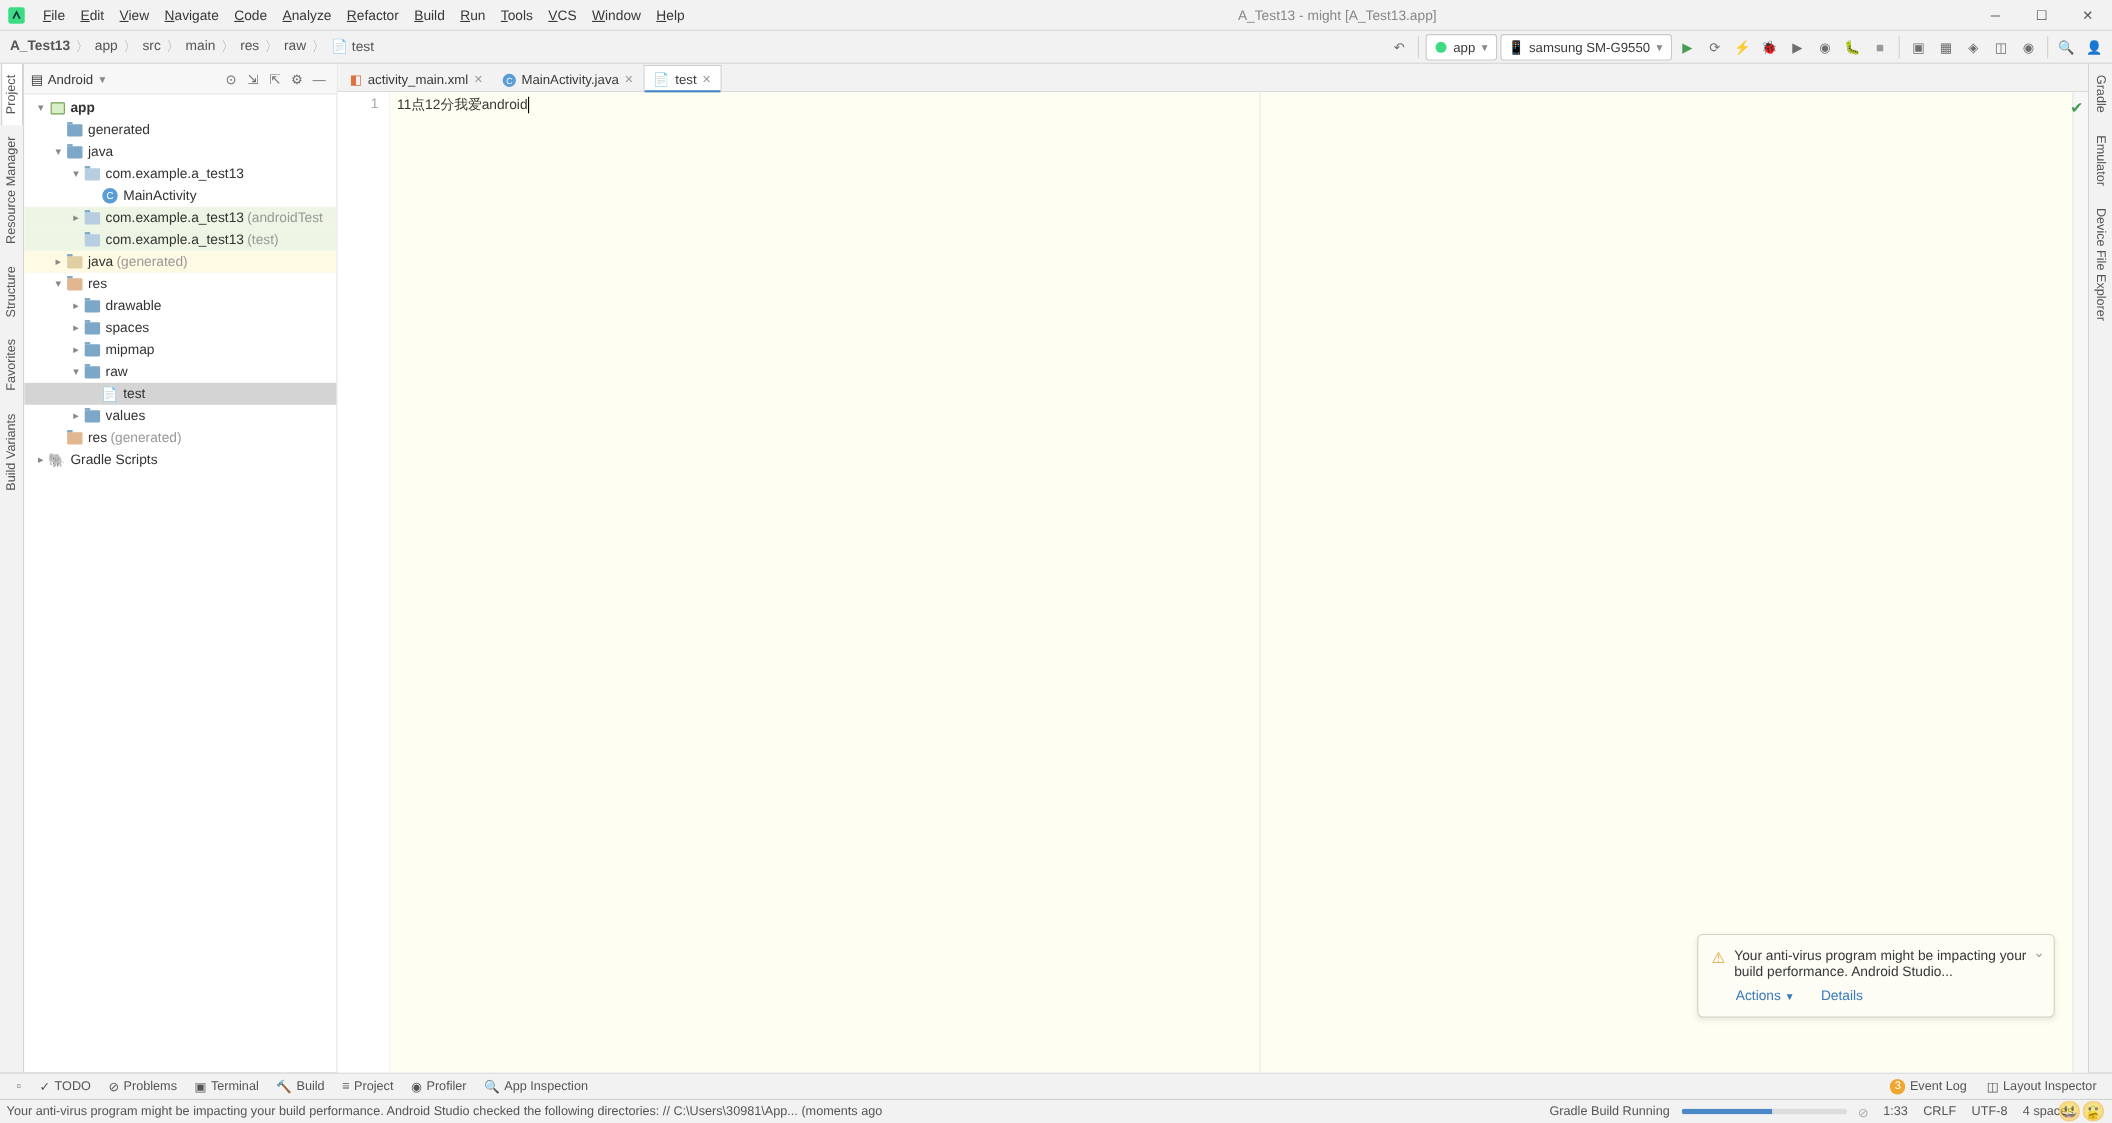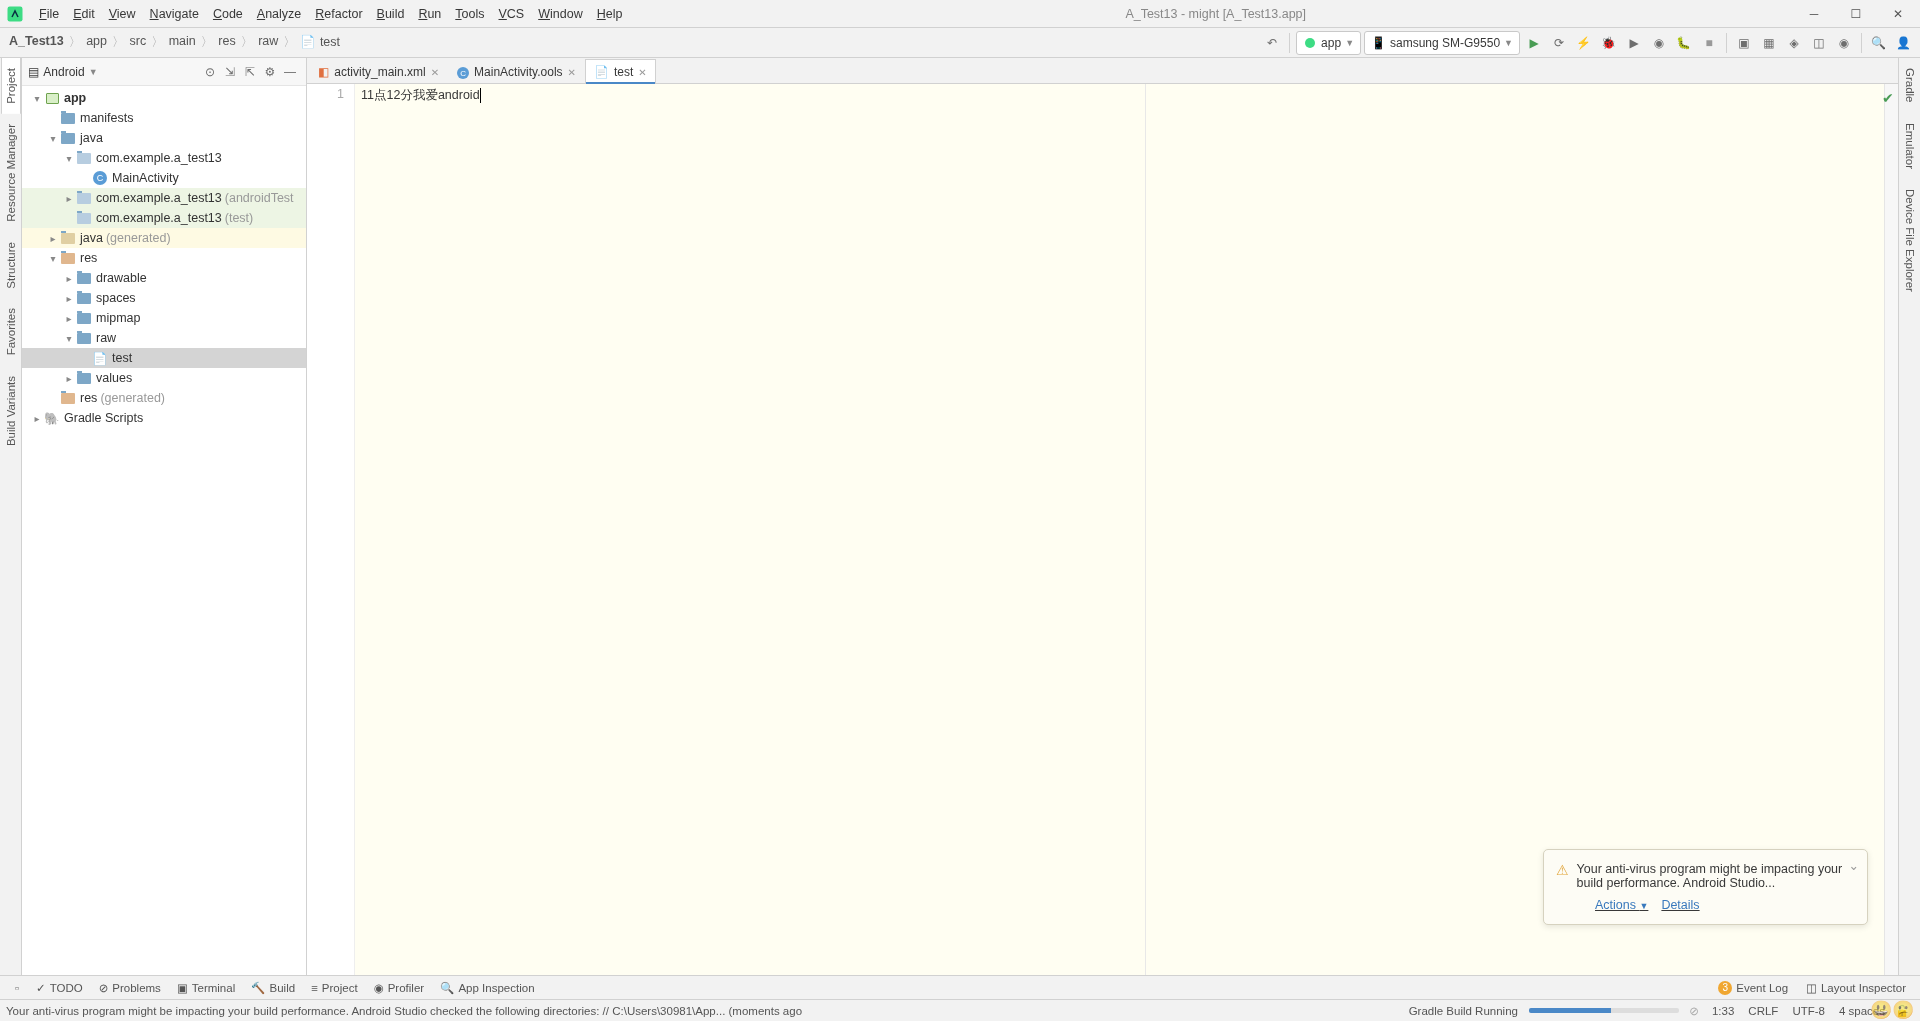--- a/index.html
+++ b/index.html
@@ -70,21 +70,21 @@
 
 .statusbar { height: 22px; background: #f2f2f2; border-top: 1px solid #d1d1d1; display: flex; align-items: center; padding: 0 6px; font-size: 11.5px; color: #555; }
 .status-msg { flex: 1; white-space: nowrap; overflow: hidden; }
 .sb-item { padding: 0 7px; }
 .progress { width: 150px; height: 5px; background: #ddd; border-radius: 2px; overflow: hidden; margin: 0 4px; }
 .progress-fill { height: 100%; width: 55%; background: #4a88c7; }
 
 .notif { position: absolute; right: 30px; bottom: 50px; width: 325px; background: #fdfcf5; border: 1px solid #d6d2bf; border-radius: 5px; padding: 12px; font-size: 12.5px; box-shadow: 0 2px 6px rgba(0,0,0,0.1); }
 .notif-head { display: flex; gap: 8px; align-items: flex-start; }
 .notif-warn { color: #e2a53a; font-size: 14px; }
-.notif-actions { margin-top: 8px; margin-left: 39px; display: flex; gap: 13px; text-decoration: underline; }
+.notif-actions { margin-top: 8px; margin-left: 22px; display: flex; gap: 24px; }
 .notif-link { color: #3979bd; cursor: pointer; }
 .notif-coll { position: absolute; right: 8px; top: 8px; color: #999; cursor: pointer; }
 .emoji-wm { position: absolute; right: 5px; bottom: 0; font-size: 18px; opacity: 0.55; }
 
 svg { pointer-events: none; }
 </style>
 </head>
 <body>
 
 <div class="menubar">
@@ -194,21 +194,21 @@
           <span class="tree-icon">
             <span class="module-ic"></span>
           </span>
           <span class="tree-label bold">app</span>
         </div>
         <div class="tree-row " style="padding-left: 24px;">
           <span class="tree-arrow"></span>
           <span class="tree-icon">
             <span class="folder-ic"></span>
           </span>
-          <span class="tree-label ">manifests</span>
+          <span class="tree-label ">generated</span>
         </div>
         <div class="tree-row " style="padding-left: 24px;">
           <span class="tree-arrow">▾</span>
           <span class="tree-icon">
             <span class="folder-ic"></span>
           </span>
           <span class="tree-label ">java</span>
         </div>
         <div class="tree-row " style="padding-left: 40px;">
           <span class="tree-arrow">▾</span>
@@ -317,21 +317,21 @@
 
   <div class="editor-area">
     <div class="tab-bar" id="tab-bar">
         <div class="ed-tab">
           <span><span style="color:#e07040">◧</span></span>
           <span>activity_main.xml</span>
           <span class="tab-close">✕</span>
         </div>
         <div class="ed-tab">
           <span><span style="width:12px;height:12px;background:#5a9cd6;border-radius:6px;color:#fff;font-size:8px;display:inline-flex;align-items:center;justify-content:center">C</span></span>
-          <span>MainActivity.ools</span>
+          <span>MainActivity.java</span>
           <span class="tab-close">✕</span>
         </div>
         <div class="ed-tab active">
           <span><span style="color:#888">📄</span></span>
           <span>test</span>
           <span class="tab-close">✕</span>
         </div>
       </div>
     <div class="editor-body">
       <div class="gutter-ln" id="line-numbers">

